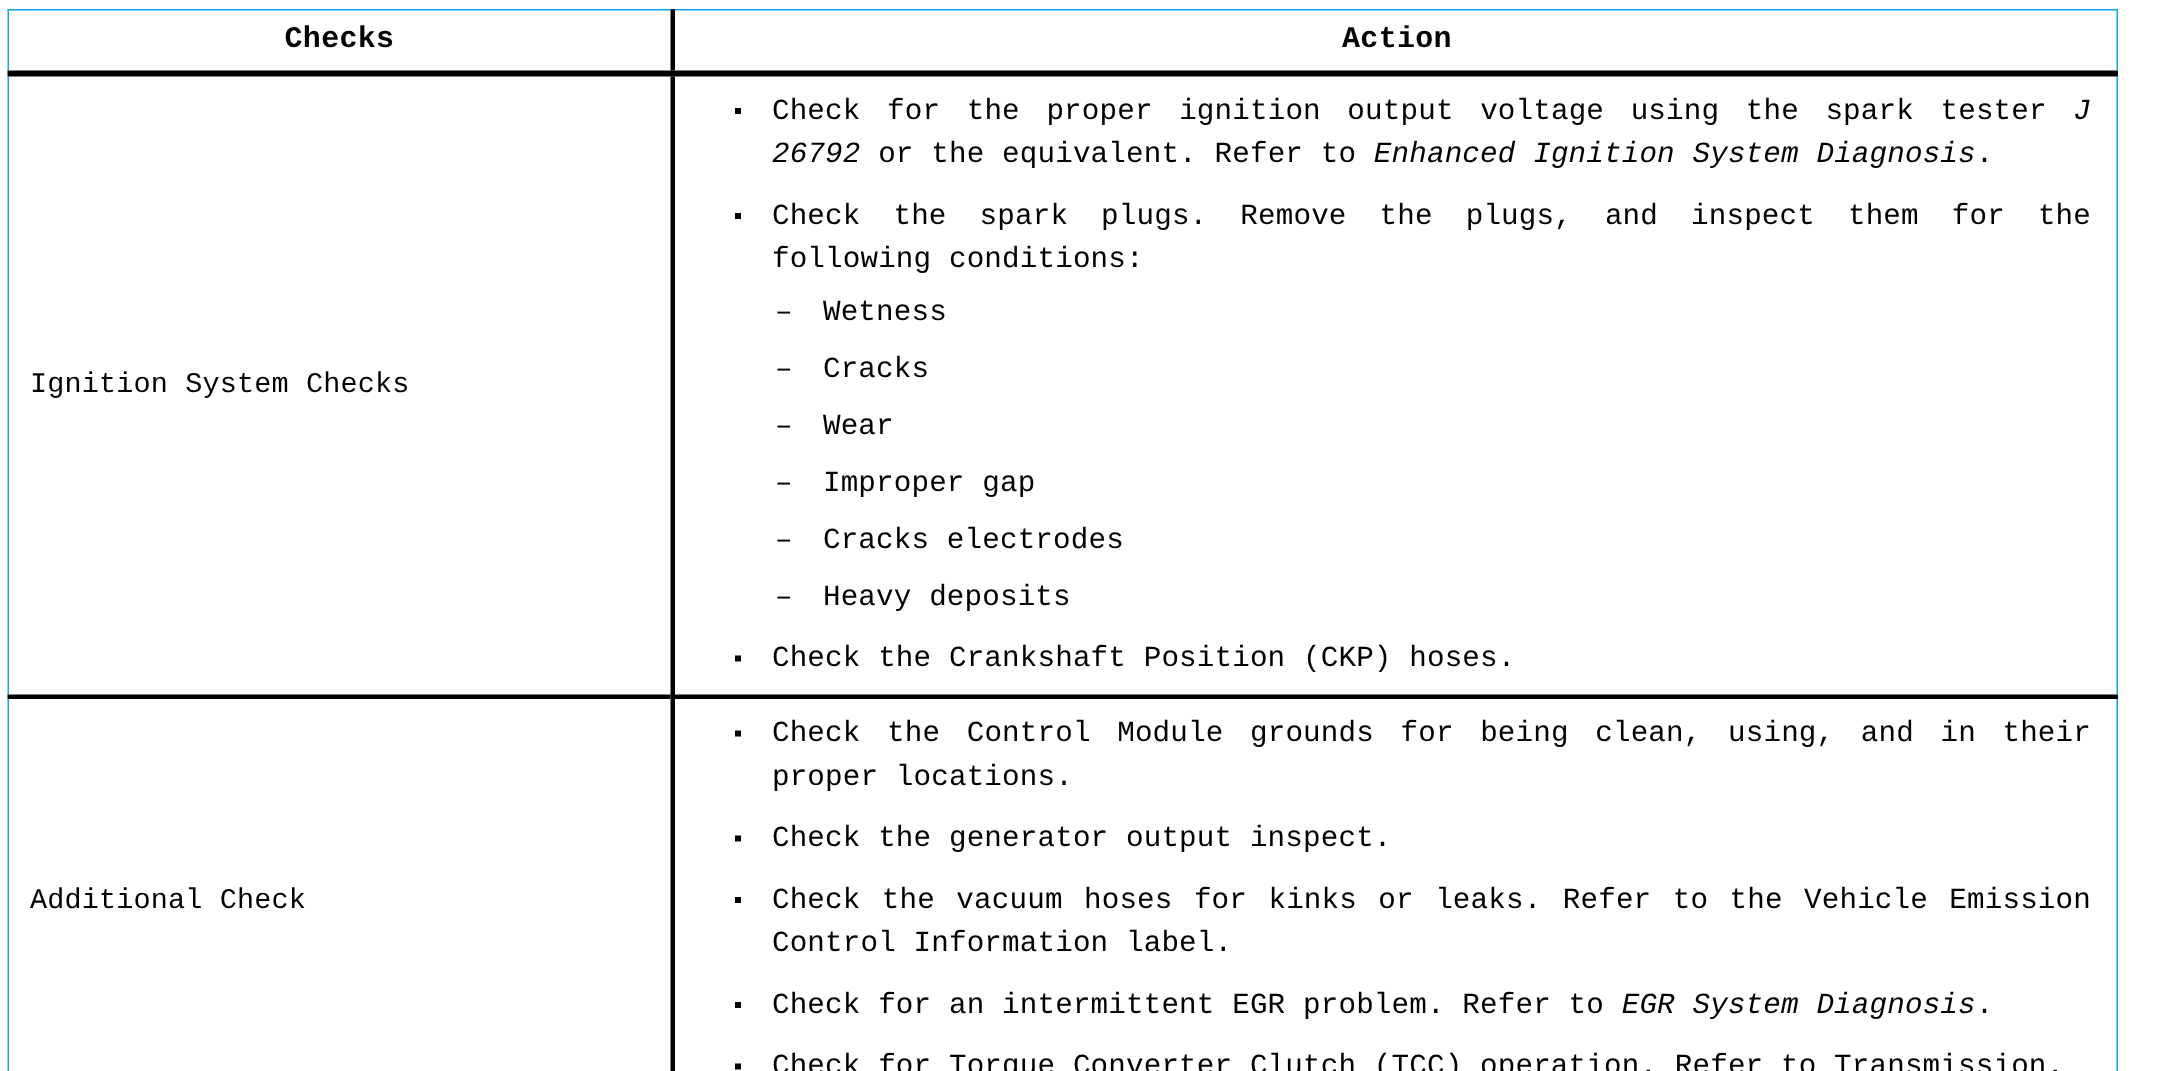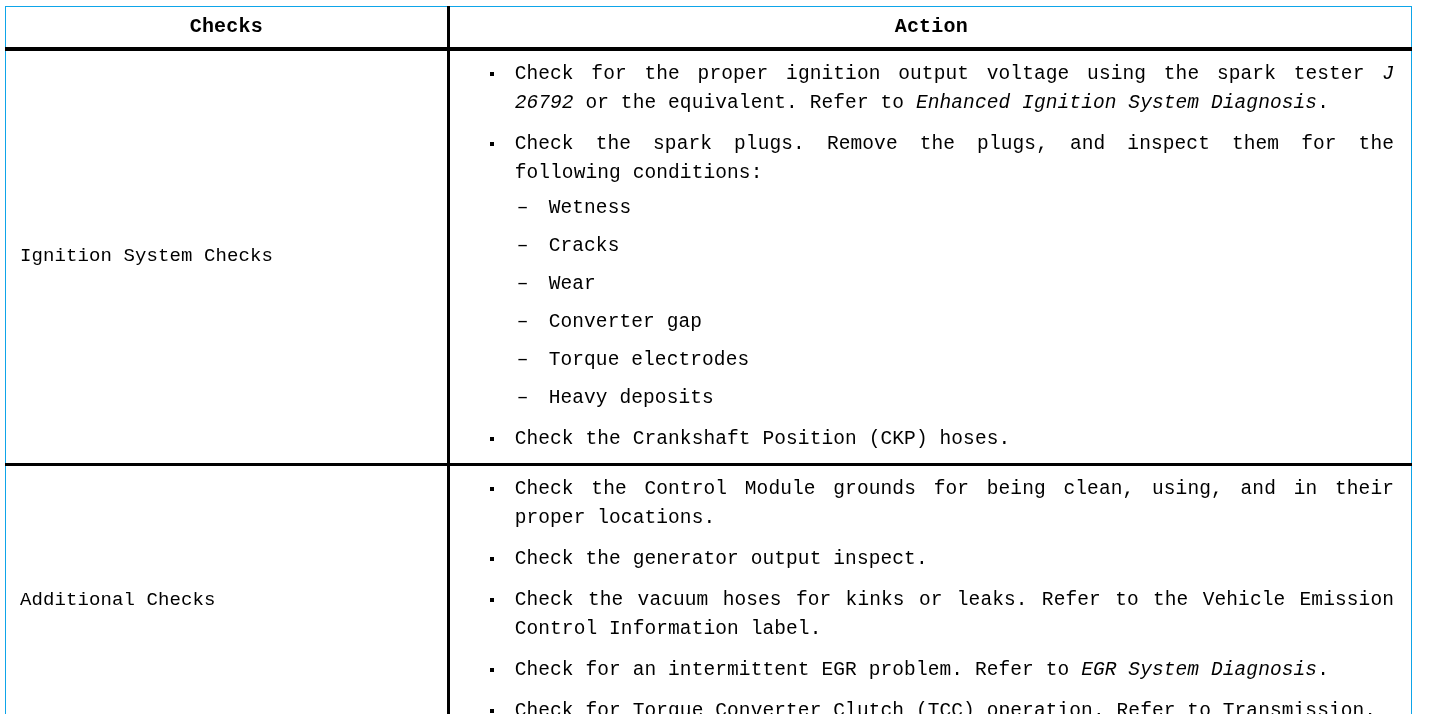--- a/index.html
+++ b/index.html
@@ -191,25 +191,25 @@
                 <li class="subitem">
                   <span class="dash-mark">–</span>
                   <span>Cracks</span>
                 </li>
                 <li class="subitem">
                   <span class="dash-mark">–</span>
                   <span>Wear</span>
                 </li>
                 <li class="subitem">
                   <span class="dash-mark">–</span>
-                  <span>Converter gap</span>
-                </li>
-                <li class="subitem">
-                  <span class="dash-mark">–</span>
-                  <span>Torque electrodes</span>
+                  <span>Improper gap</span>
+                </li>
+                <li class="subitem">
+                  <span class="dash-mark">–</span>
+                  <span>Cracks electrodes</span>
                 </li>
                 <li class="subitem">
                   <span class="dash-mark">–</span>
                   <span>Heavy deposits</span>
                 </li>
               </ul>
             </li>
 
             <li class="bitem last-flat">
               <span class="bullet-dot"></span>
@@ -218,21 +218,21 @@
 
           </ul>
         </div>
       </div>
     </div>
 
     <div class="trow body-row row-sep">
 
       <div class="cell-checks">
         <div class="cell-checks-inner">
-          <span class="row-label">Additional Checks</span>
+          <span class="row-label">Additional Check</span>
         </div>
       </div>
 
       <div class="cell-action">
         <div class="cell-action-inner">
           <ul class="blist">
 
             <li class="bitem">
               <span class="bullet-dot"></span>
               <span>Check the Control Module grounds for being clean, using, and in their proper locations.</span>

